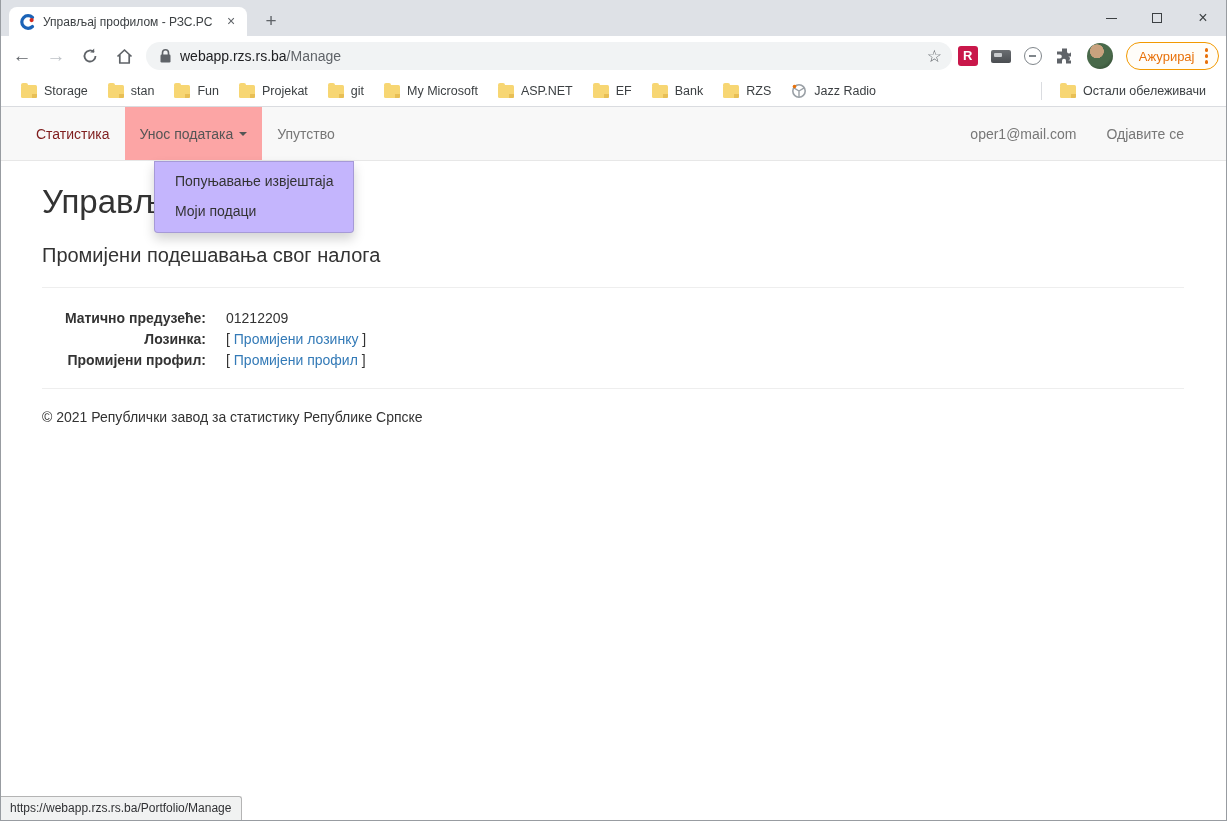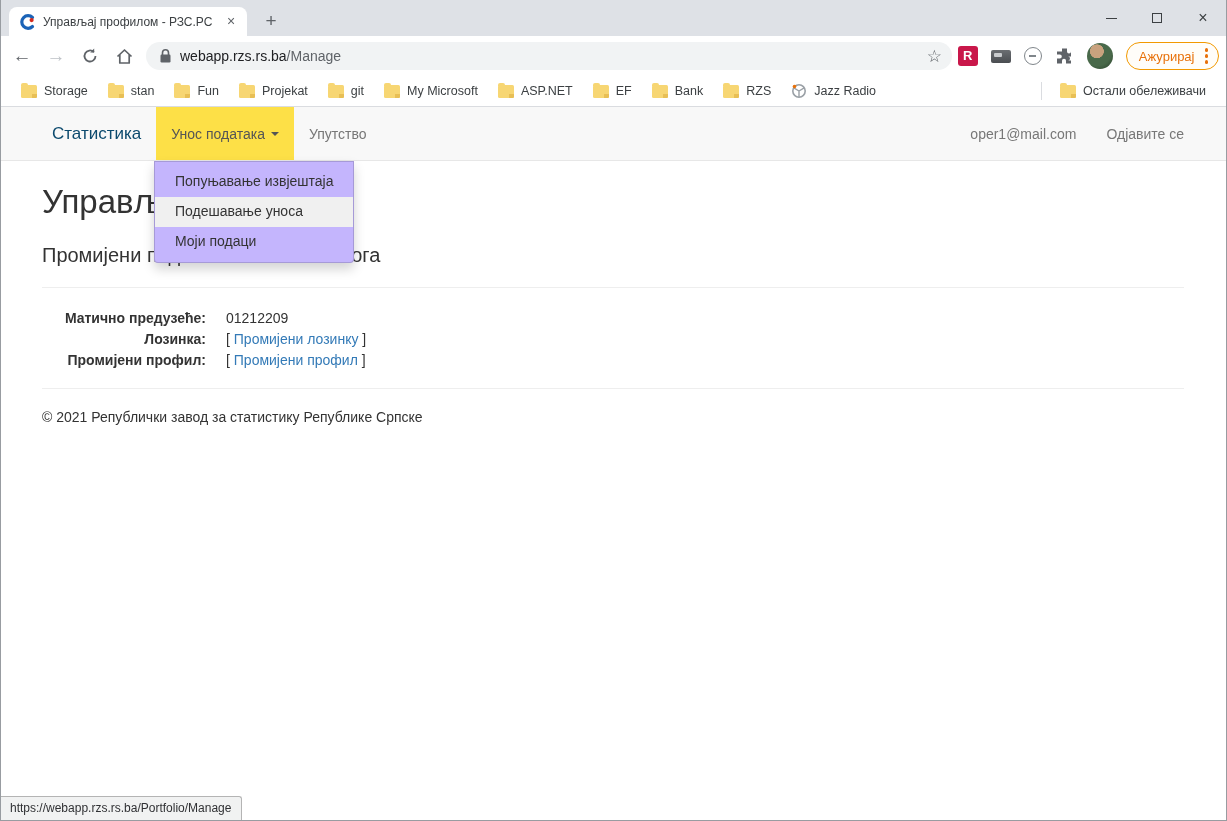--- a/index.html
+++ b/index.html
@@ -50,23 +50,23 @@
   .bm-label { font-size:12.5px; color:#3c4043; white-space:nowrap; }
   .folder { width:16px; height:13px; position:relative; background:#f7d673; border-radius:1.5px; }
   .folder::before { content:""; position:absolute; left:0; top:-2px; width:7px; height:3px; background:#f7d673; border-radius:2px 2px 0 0; }
   .folder::after { content:""; position:absolute; right:0; bottom:0; width:5px; height:4px; background:#e8bf55; border-radius:0 0 1.5px 0; }
   .bm-spacer { flex:1; }
   .bm-divider { width:1px; height:18px; background:#dadce0; margin:0 8px; }
 
   
   .content { position:relative; height:645px; background:#fff; }
   .navbar { height:54px; background:#f8f8f8; border-bottom:1px solid #e7e7e7; display:flex; align-items:stretch; }
-  .brand { display:flex; align-items:center; padding:0 15px 0 51px; font-size:17px; color:#0c4a6e; }
+  .brand { display:flex; align-items:center; padding:0 15px 0 35px; font-size:14px; color:#7f1d1d; }
   .nav-item { display:flex; align-items:center; padding:0 15px; font-size:14px; color:#777; }
-  .nav-item.active { background:#fde047; color:#555; }
+  .nav-item.active { background:#fca5a5; color:#555; }
   .caret { display:inline-block; width:0; height:0; border-left:4px solid transparent; border-right:4px solid transparent; border-top:4px solid #555; margin-left:6px; }
   .nav-right { margin-left:auto; display:flex; align-items:stretch; padding-right:27px; }
 
   .dropdown { position:absolute; left:153px; top:54px; width:200px; background:#c4b5fd; border:1px solid rgba(0,0,0,0.15); border-radius:0 0 4px 4px; box-shadow:0 6px 12px rgba(0,0,0,0.175); padding:5px 0; z-index:10; }
   .dd-item { display:block; padding:5px 20px; font-size:14px; color:#333; line-height:1.42; white-space:nowrap; }
   .dd-item.hovered { background:#f0f0f0; }
 
   .main { padding:0 42px 0 41px; }
   .h1-clip { width:312px; overflow:hidden; white-space:nowrap; margin-top:23px; }
   h1 { font-size:33px; font-weight:500; color:#333; line-height:1.1; }
@@ -224,21 +224,20 @@
         <span>Упутство</span>
       </div>
       <div class="nav-right">
         <div class="nav-item">oper1@mail.com</div>
         <div class="nav-item">Одјавите се</div>
       </div>
     </div>
 
     <div class="dropdown">
       <a class="dd-item">Попуњавање извјештаја</a>
-      <a class="dd-item hovered">Подешавање уноса</a>
       <a class="dd-item">Моји подаци</a>
     </div>
 
     <div class="main">
       <div class="h1-clip">
         <h1>Управљај профилом.</h1>
       </div>
       <div class="subheading">Промијени подешавања свог налога</div>
       <hr class="hr1">
       <div class="dl">

